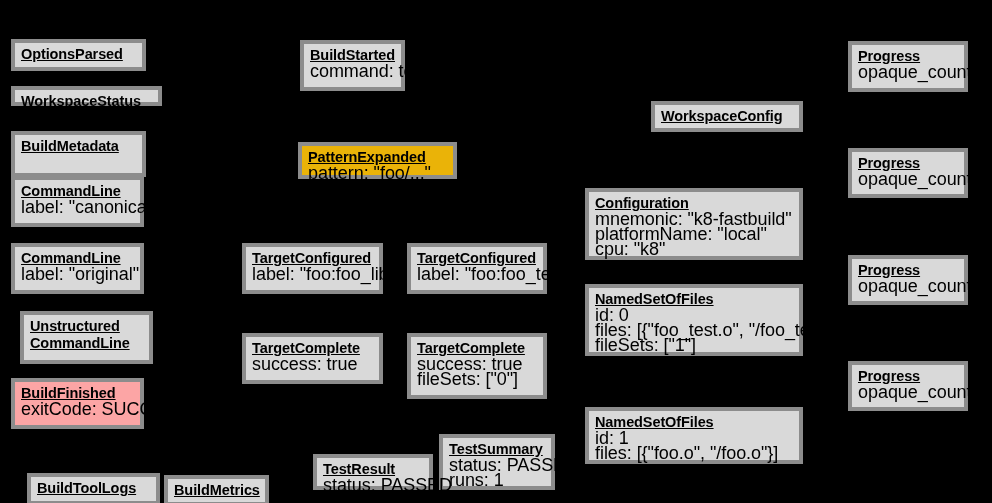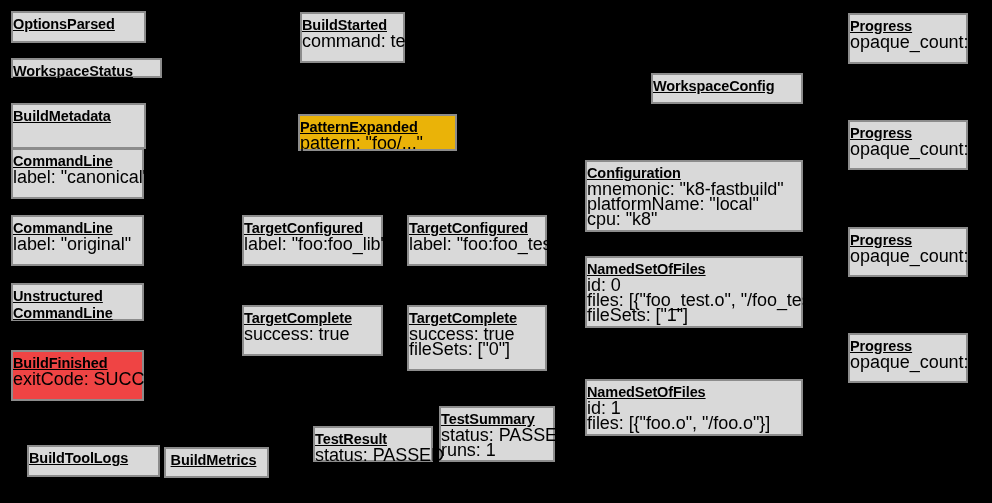--- a/index.html
+++ b/index.html
@@ -13,23 +13,24 @@
     width: 992px;
     height: 503px;
     background: #000000;
     overflow: hidden;
     font-family: "Liberation Sans", sans-serif;
   }
   .node {
     position: absolute;
     box-sizing: border-box;
     background: #d9d9d9;
-    border: 2px solid #be185d;
-    padding: 3px 6px 4px 0;
+    border: 4px solid #be185d;
+    padding: 3px 6px 4px 6px;
     color: #000000;
+    margin-top: 28px;
   }
   .node-title {
     font-size: 14.5px;
     font-weight: bold;
     text-decoration: underline;
     line-height: 17px;
     white-space: pre;
     letter-spacing: -0.1px;
   }
   .node-fields {
@@ -96,37 +97,37 @@
       <div class="node-fields"><span class="node-field">label: "foo:foo_test"</span></div>
     </div>
     <div class="node" style="left: 848px; top: 227px; width: 120px; height: 50px; background: rgb(217, 217, 217); border-color: rgb(140, 140, 140); color: rgb(0, 0, 0);">
       <div class="node-title">Progress</div>
       <div class="node-fields"><span class="node-field">opaque_count: 3</span></div>
     </div>
     <div class="node" style="left: 585px; top: 256px; width: 218px; height: 72px; background: rgb(217, 217, 217); border-color: rgb(140, 140, 140); color: rgb(0, 0, 0);">
       <div class="node-title">NamedSetOfFiles</div>
       <div class="node-fields"><span class="node-field">id: 0</span><span class="node-field">files: [{"foo_test.o", "/foo_test.o"}]</span><span class="node-field">fileSets: ["1"]</span></div>
     </div>
-    <div class="node title-only" style="left: 11px; top: 283px; width: 133px; height: 38px; background: rgb(217, 217, 217); border-color: rgb(140, 140, 140); color: rgb(0, 0, 0);">
+    <div class="node title-only" style="left: 20px; top: 283px; width: 133px; height: 53px; background: rgb(217, 217, 217); border-color: rgb(140, 140, 140); color: rgb(0, 0, 0);">
       <div class="node-title">Unstructured
 CommandLine</div>
     </div>
     <div class="node" style="left: 242px; top: 305px; width: 141px; height: 51px; background: rgb(217, 217, 217); border-color: rgb(140, 140, 140); color: rgb(0, 0, 0);">
       <div class="node-title">TargetComplete</div>
       <div class="node-fields"><span class="node-field">success: true</span></div>
     </div>
     <div class="node" style="left: 407px; top: 305px; width: 140px; height: 66px; background: rgb(217, 217, 217); border-color: rgb(140, 140, 140); color: rgb(0, 0, 0);">
       <div class="node-title">TargetComplete</div>
       <div class="node-fields"><span class="node-field">success: true</span><span class="node-field">fileSets: ["0"]</span></div>
     </div>
     <div class="node" style="left: 848px; top: 333px; width: 120px; height: 50px; background: rgb(217, 217, 217); border-color: rgb(140, 140, 140); color: rgb(0, 0, 0);">
       <div class="node-title">Progress</div>
       <div class="node-fields"><span class="node-field">opaque_count: 4</span></div>
     </div>
-    <div class="node" style="left: 11px; top: 350px; width: 133px; height: 51px; background: #ef4444; border-color: rgb(140, 140, 140); color: rgb(0, 0, 0);">
+    <div class="node" style="left: 11px; top: 350px; width: 133px; height: 51px; background: #fca5a5; border-color: rgb(140, 140, 140); color: rgb(0, 0, 0);">
       <div class="node-title">BuildFinished</div>
       <div class="node-fields"><span class="node-field">exitCode: SUCCESS</span></div>
     </div>
     <div class="node" style="left: 585px; top: 379px; width: 218px; height: 57px; background: rgb(217, 217, 217); border-color: rgb(140, 140, 140); color: rgb(0, 0, 0);">
       <div class="node-title">NamedSetOfFiles</div>
       <div class="node-fields"><span class="node-field">id: 1</span><span class="node-field">files: [{"foo.o", "/foo.o"}]</span></div>
     </div>
     <div class="node" style="left: 439px; top: 406px; width: 116px; height: 56px; background: rgb(217, 217, 217); border-color: rgb(140, 140, 140); color: rgb(0, 0, 0);">
       <div class="node-title">TestSummary</div>
       <div class="node-fields"><span class="node-field">status: PASSED</span><span class="node-field">runs: 1</span></div>

